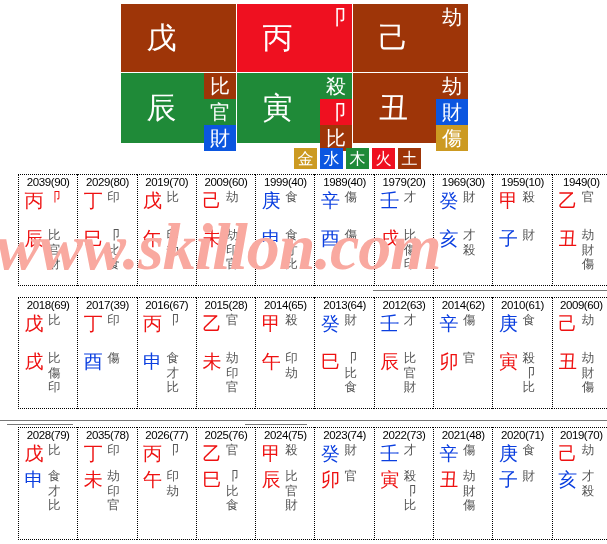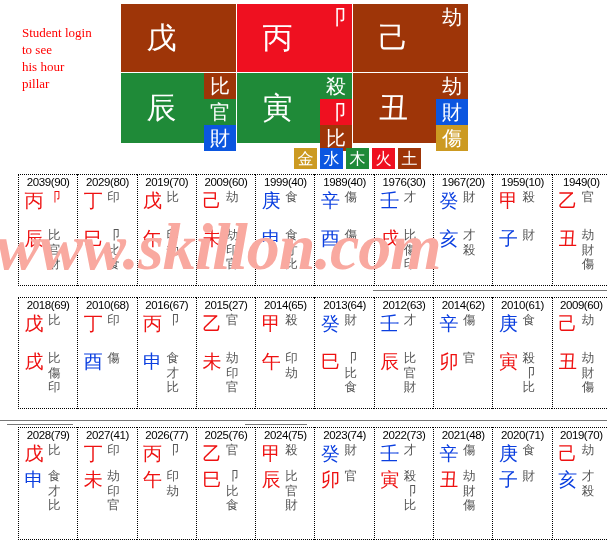--- a/index.html
+++ b/index.html
@@ -101,26 +101,20 @@
   .c-water{color:#0b3fe0;}
   .c-fire{color:#ee1111;}
   .c-gray{color:#555555;}
   .rule{position:absolute;height:1px;background:#777777;}
 </style>
 </head>
 <body>
 
 <div id="top-area">
 
-  <div id="login-note">
-      <div>Student login</div>
-      <div>to see</div>
-      <div>his hour</div>
-      <div>pillar</div>
-    </div>
 
   <table id="pillar-table">
     <tbody>
         <tr id="stem-row">
           <td>
             <div class="stem-cell el-earth">
               <div class="big-char">戊</div>
             </div>
           </td>
           <td>
@@ -211,26 +205,26 @@
       <div class="yr">1999(40)</div>
       <div class="lineA"><span class="cj c-water">庚</span><span class="gods"><span class="c-gray">食</span></span></div>
       <div class="lineB"><span class="cj c-water">申</span><span class="gods"><span class="c-gray">食</span><span class="c-gray">才</span><span class="c-gray">比</span></span></div>
     </div>
     <div class="pill">
       <div class="yr">1989(40)</div>
       <div class="lineA"><span class="cj c-water">辛</span><span class="gods"><span class="c-gray">傷</span></span></div>
       <div class="lineB"><span class="cj c-water">酉</span><span class="gods"><span class="c-gray">傷</span></span></div>
     </div>
     <div class="pill">
-      <div class="yr">1976(30)</div>
+      <div class="yr">1979(20)</div>
       <div class="lineA"><span class="cj c-water">壬</span><span class="gods"><span class="c-gray">才</span></span></div>
       <div class="lineB"><span class="cj c-fire">戌</span><span class="gods"><span class="c-gray">比</span><span class="c-gray">傷</span><span class="c-gray">印</span></span></div>
     </div>
     <div class="pill">
-      <div class="yr">1967(20)</div>
+      <div class="yr">1969(30)</div>
       <div class="lineA"><span class="cj c-water">癸</span><span class="gods"><span class="c-gray">財</span></span></div>
       <div class="lineB"><span class="cj c-water">亥</span><span class="gods"><span class="c-gray">才</span><span class="c-gray">殺</span></span></div>
     </div>
     <div class="pill">
       <div class="yr">1959(10)</div>
       <div class="lineA"><span class="cj c-fire">甲</span><span class="gods"><span class="c-gray">殺</span></span></div>
       <div class="lineB"><span class="cj c-water">子</span><span class="gods"><span class="c-gray">財</span></span></div>
     </div>
     <div class="pill">
       <div class="yr">1949(0)</div>
@@ -238,31 +232,31 @@
       <div class="lineB"><span class="cj c-fire">丑</span><span class="gods"><span class="c-gray">劫</span><span class="c-gray">財</span><span class="c-gray">傷</span></span></div>
     </div>
   </div>
 <div class="pill-row" id="row1">
     <div class="pill">
       <div class="yr">2018(69)</div>
       <div class="lineA"><span class="cj c-fire">戊</span><span class="gods"><span class="c-gray">比</span></span></div>
       <div class="lineB"><span class="cj c-fire">戌</span><span class="gods"><span class="c-gray">比</span><span class="c-gray">傷</span><span class="c-gray">印</span></span></div>
     </div>
     <div class="pill">
-      <div class="yr">2010(68)</div>
+      <div class="yr">2017(39)</div>
       <div class="lineA"><span class="cj c-fire">丁</span><span class="gods"><span class="c-gray">印</span></span></div>
       <div class="lineB"><span class="cj c-water">酉</span><span class="gods"><span class="c-gray">傷</span></span></div>
     </div>
     <div class="pill">
       <div class="yr">2016(67)</div>
       <div class="lineA"><span class="cj c-fire">丙</span><span class="gods"><span class="c-gray">卩</span></span></div>
       <div class="lineB"><span class="cj c-water">申</span><span class="gods"><span class="c-gray">食</span><span class="c-gray">才</span><span class="c-gray">比</span></span></div>
     </div>
     <div class="pill">
-      <div class="yr">2015(27)</div>
+      <div class="yr">2015(28)</div>
       <div class="lineA"><span class="cj c-fire">乙</span><span class="gods"><span class="c-gray">官</span></span></div>
       <div class="lineB"><span class="cj c-fire">未</span><span class="gods"><span class="c-gray">劫</span><span class="c-gray">印</span><span class="c-gray">官</span></span></div>
     </div>
     <div class="pill">
       <div class="yr">2014(65)</div>
       <div class="lineA"><span class="cj c-fire">甲</span><span class="gods"><span class="c-gray">殺</span></span></div>
       <div class="lineB"><span class="cj c-fire">午</span><span class="gods"><span class="c-gray">印</span><span class="c-gray">劫</span></span></div>
     </div>
     <div class="pill">
       <div class="yr">2013(64)</div>
@@ -290,21 +284,21 @@
       <div class="lineB"><span class="cj c-fire">丑</span><span class="gods"><span class="c-gray">劫</span><span class="c-gray">財</span><span class="c-gray">傷</span></span></div>
     </div>
   </div>
 <div class="pill-row" id="row2">
     <div class="pill">
       <div class="yr">2028(79)</div>
       <div class="lineA"><span class="cj c-fire">戊</span><span class="gods"><span class="c-gray">比</span></span></div>
       <div class="lineB"><span class="cj c-water">申</span><span class="gods"><span class="c-gray">食</span><span class="c-gray">才</span><span class="c-gray">比</span></span></div>
     </div>
     <div class="pill">
-      <div class="yr">2027(41)</div>
+      <div class="yr">2035(78)</div>
       <div class="lineA"><span class="cj c-fire">丁</span><span class="gods"><span class="c-gray">印</span></span></div>
       <div class="lineB"><span class="cj c-fire">未</span><span class="gods"><span class="c-gray">劫</span><span class="c-gray">印</span><span class="c-gray">官</span></span></div>
     </div>
     <div class="pill">
       <div class="yr">2026(77)</div>
       <div class="lineA"><span class="cj c-fire">丙</span><span class="gods"><span class="c-gray">卩</span></span></div>
       <div class="lineB"><span class="cj c-fire">午</span><span class="gods"><span class="c-gray">印</span><span class="c-gray">劫</span></span></div>
     </div>
     <div class="pill">
       <div class="yr">2025(76)</div>

